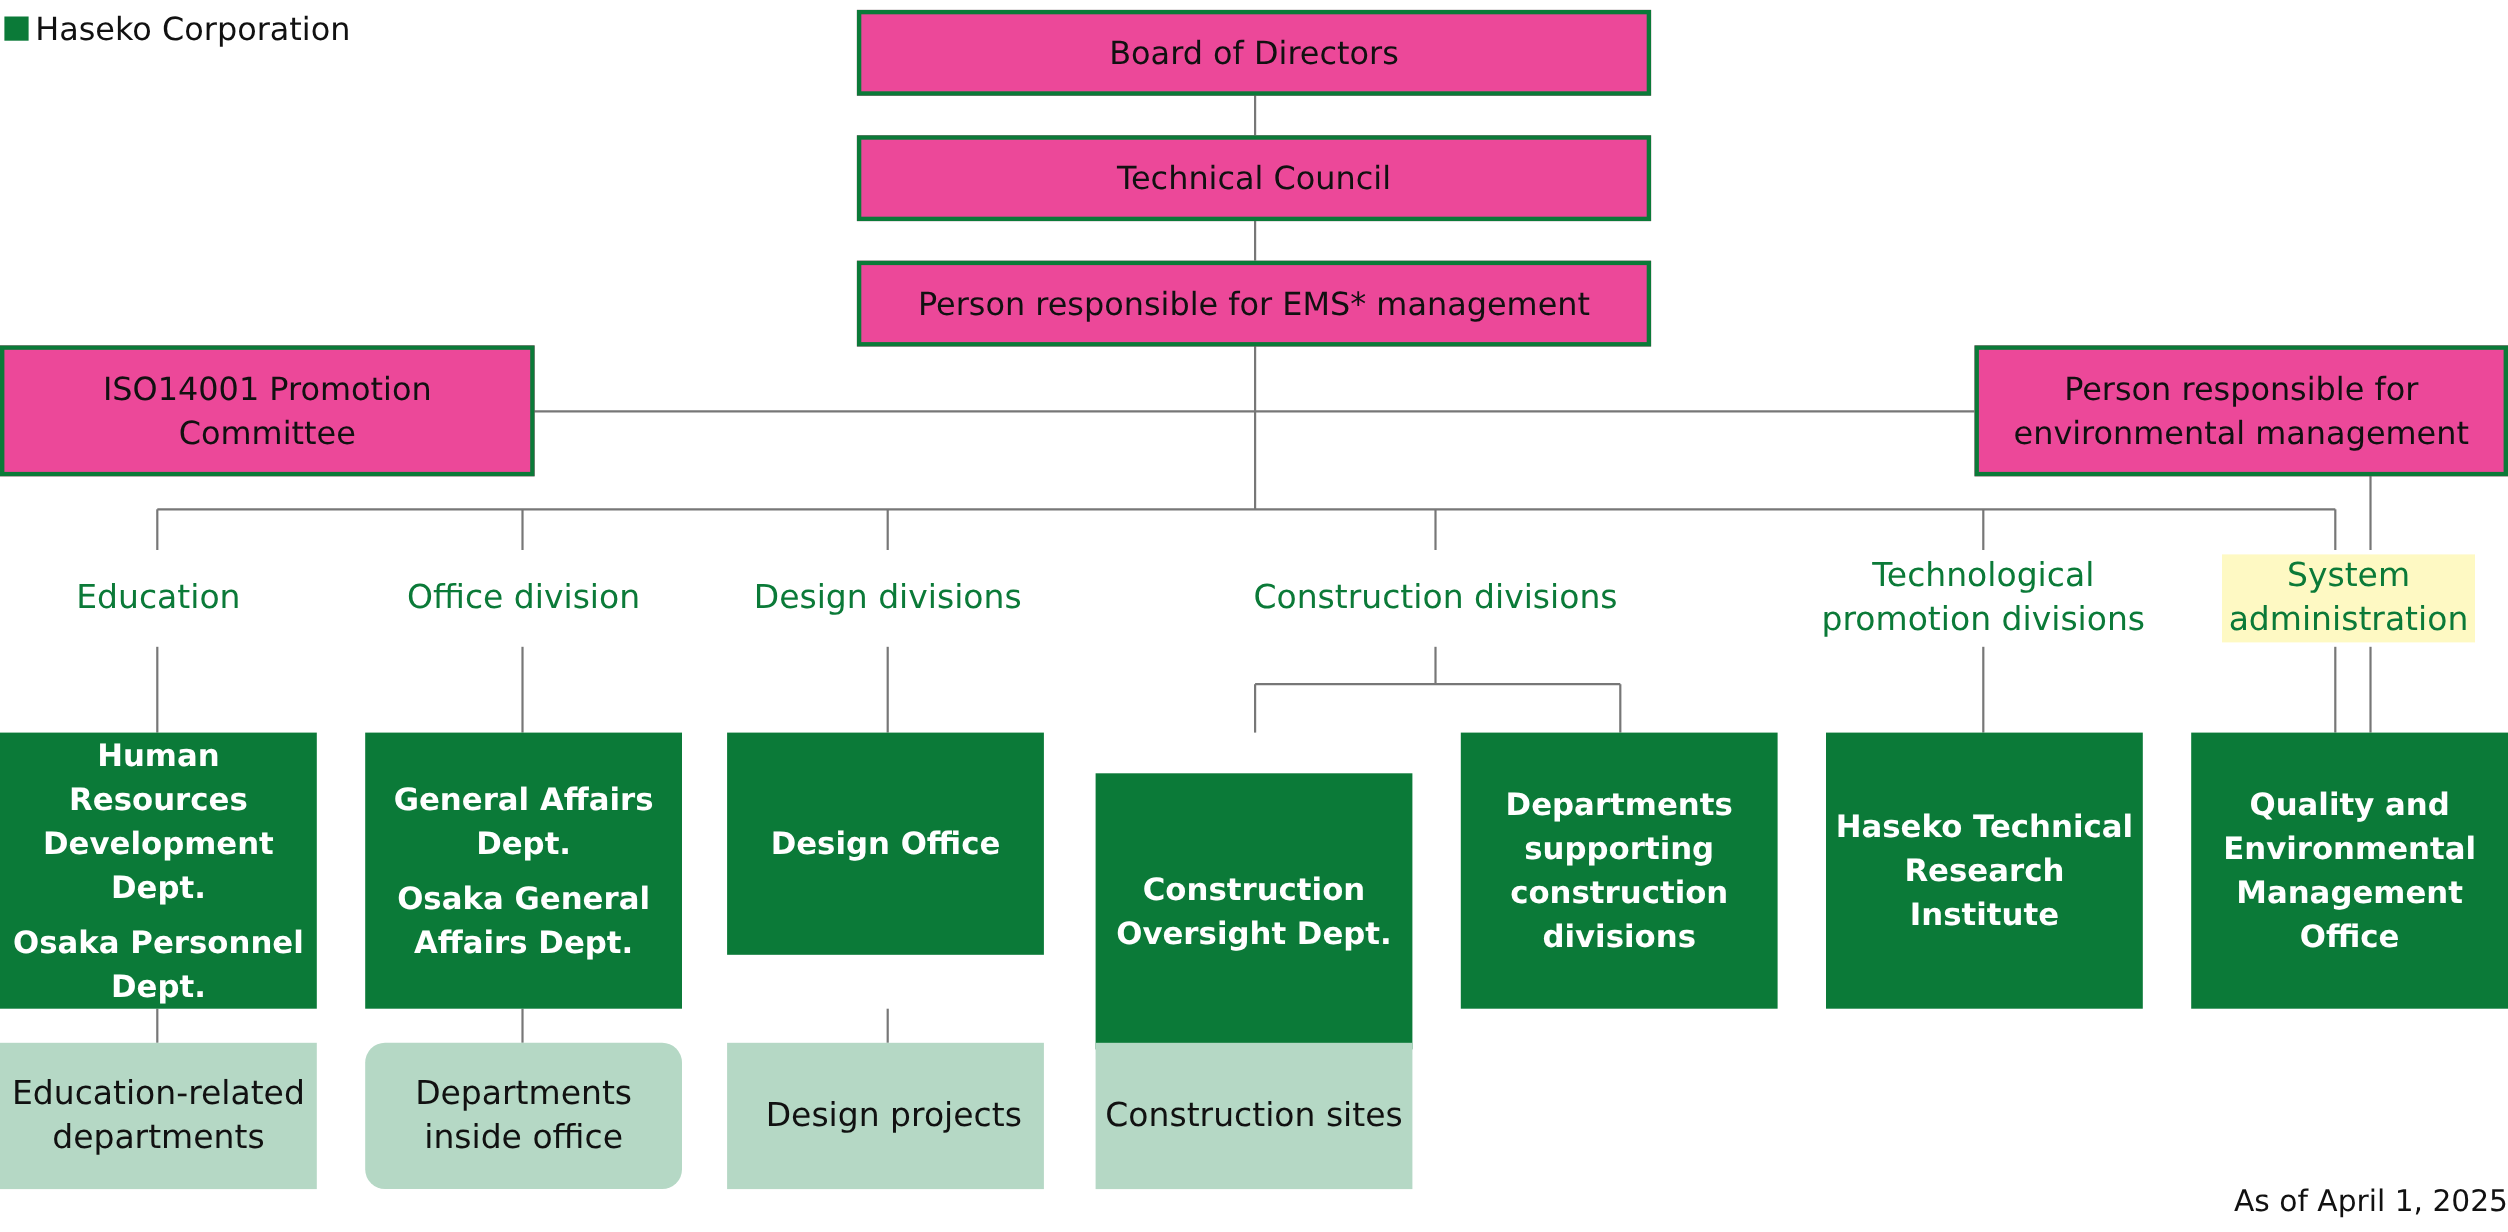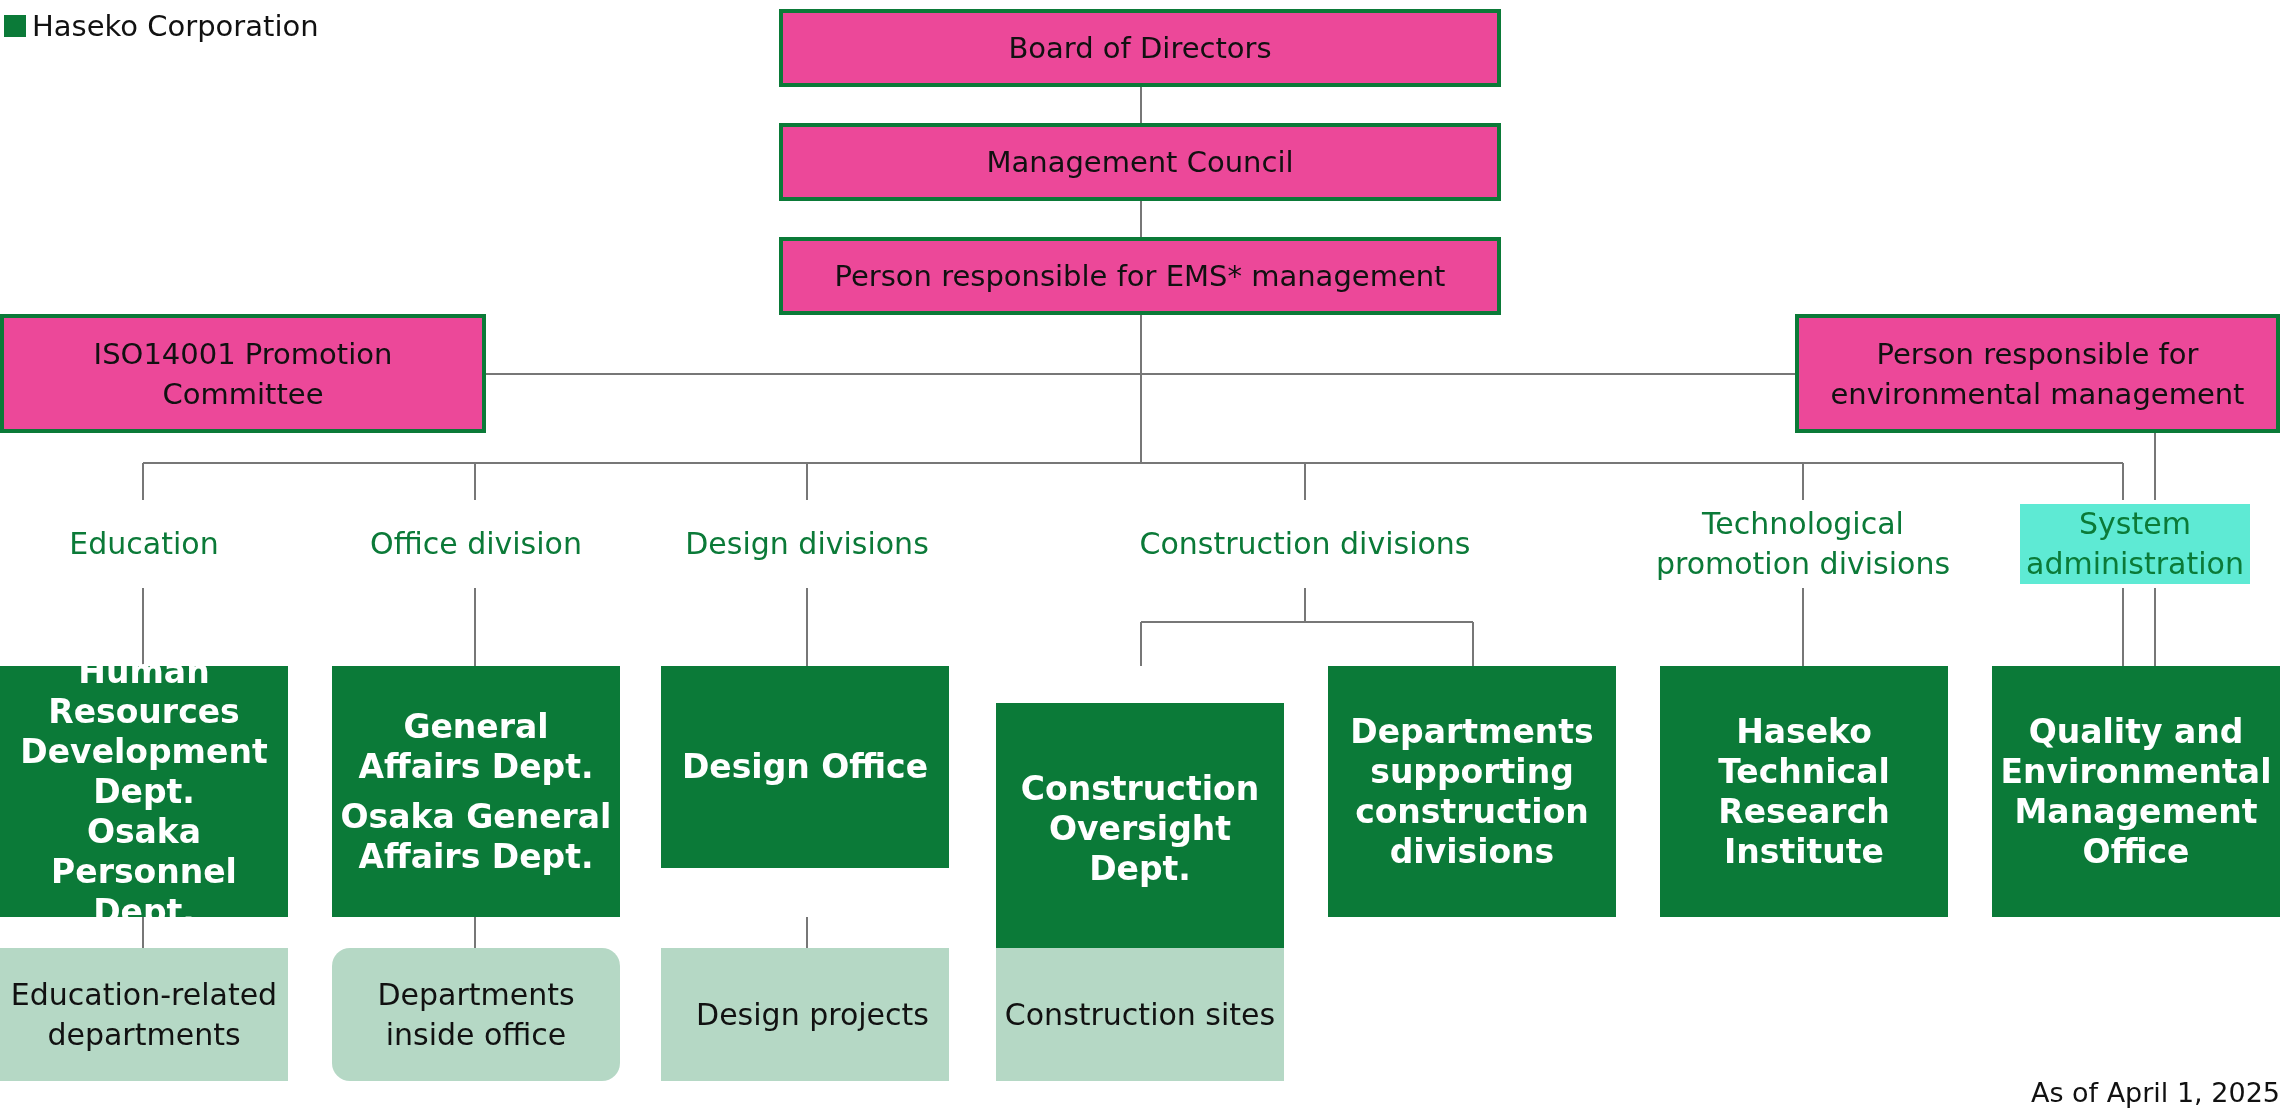--- a/index.html
+++ b/index.html
@@ -5,21 +5,21 @@
   html, body { margin:0; padding:0; background:#ffffff; }
   body { width:2280px; height:1120px; position:relative; overflow:hidden;
          font-family:"DejaVu Sans", "Liberation Sans", sans-serif; color:#111; }
   .abs { position:absolute; box-sizing:border-box; }
   .legend { left:4px; top:10px; height:32px; display:flex; align-items:center; font-size:29px; }
   .legend-swatch { width:22px; height:22px; background:#0b7a38; margin-right:6px; display:inline-block; }
   .obox { border:4px solid #0b7a38; background:#ec4899; display:flex; align-items:center; justify-content:center;
           text-align:center; font-size:29px; line-height:40px; padding:0 10px; }
   .label { color:#0b7a38; font-size:30px; line-height:40px; text-align:center; display:flex;
            align-items:center; justify-content:center; white-space:nowrap; }
-  .gbox { background:#0b7a38; color:#fff; font-weight:bold; font-size:33px; line-height:40px;
+  .gbox { background:#0b7a38; color:#fff; font-weight:bold; font-size:28px; line-height:40px;
           display:flex; flex-direction:column; align-items:center; justify-content:center; text-align:center; padding:0 6px; }
   .gbox .gap { height:10px; }
   .lbox { background:#b5d8c5; color:#111; font-size:30px; line-height:40px;
           display:flex; align-items:center; justify-content:center; text-align:center; padding:0 6px; }
   .asof { right:0; top:1077px; font-size:27px; color:#111; }
   svg.lines { position:absolute; left:0; top:0; }
   svg.lines line { stroke:#777777; stroke-width:2; }
 </style>
 </head>
 <body>
@@ -55,21 +55,21 @@
 
 <div class="abs legend">
   <span class="legend-swatch"></span>
   <span>Haseko Corporation</span>
 </div>
 
 <div class="abs obox" style="left:779px;top:9px;width:722px;height:78px;">
     <span>Board of Directors</span>
   </div>
 <div class="abs obox" style="left:779px;top:123px;width:722px;height:78px;">
-    <span>Management Council</span>
+    <span>Technical Council</span>
   </div>
 <div class="abs obox" style="left:779px;top:237px;width:722px;height:78px;">
     <span>Person responsible for EMS* management</span>
   </div>
 
 <div class="abs obox" style="left:0px;top:314px;width:486px;height:119px;padding:0 60px;">
     <span>ISO14001 Promotion Committee</span>
   </div>
 <div class="abs obox" style="left:1795px;top:314px;width:485px;height:119px;padding:0 10px;">
     <span style="max-width:460px;">Person responsible for environmental management</span>
@@ -84,21 +84,21 @@
 <div class="abs label" style="left:661px;top:500px;width:292px;height:88px;">
     <span>Design divisions</span>
   </div>
 <div class="abs label" style="left:1100px;top:500px;width:410px;height:88px;">
     <span>Construction divisions</span>
   </div>
 <div class="abs label" style="left:1643px;top:500px;width:320px;height:88px;white-space:normal;">
     <span style="max-width:320px;">Technological promotion divisions</span>
   </div>
 <div class="abs label" style="left:2020px;top:500px;width:230px;height:88px;white-space:normal;">
-    <span style="max-width:230px;background:#5eead4;">System administration</span>
+    <span style="max-width:230px;background:#fef9c3;">System administration</span>
   </div>
 
 <div class="abs gbox" style="left:0px;top:666px;width:288px;height:251px;">
     <div>Human Resources Development Dept.</div>
     <div class="gap"></div>
     <div>Osaka Personnel Dept.</div>
   </div>
 <div class="abs gbox" style="left:332px;top:666px;width:288px;height:251px;">
     <div>General Affairs Dept.</div>
     <div class="gap"></div>

